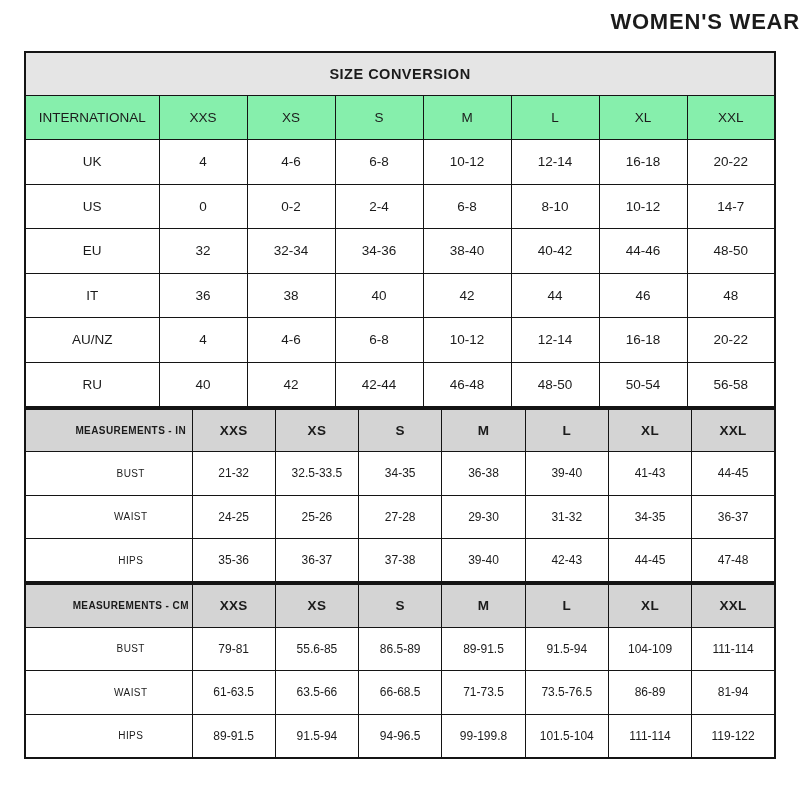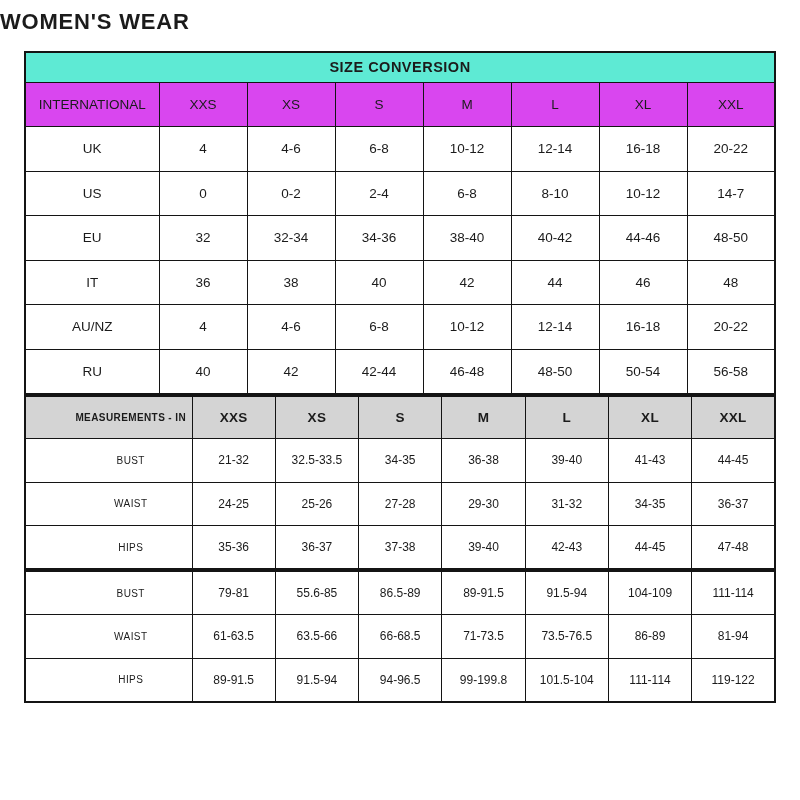--- a/index.html
+++ b/index.html
@@ -9,21 +9,21 @@
     font-family: "Liberation Sans", sans-serif;
     color: #1b1b1b;
   }
   .page {
     width: 800px;
     height: 800px;
     padding-top: 9px;
     background: #ffffff;
   }
   .title {
-    text-align: left;
+    text-align: right;
     font-size: 22px;
     font-weight: 700;
     letter-spacing: 0.8px;
     color: #1b1b1b;
     margin-bottom: 16px;
   }
   table.t {
     table-layout: fixed;
     width: 752px;
     margin: 0 auto;
@@ -38,27 +38,27 @@
     white-space: nowrap;
   }
   
   .t1 col.c0 { width: 134px; }
   .t2 col.c0, .t3 col.c0 { width: 167px; }
 
   
   .t1 { margin-bottom: 15px; }
   .t1 td { height: 44.5px; font-size: 13.5px; }
   .t1 .banner-row td {
-    height: 30px;
-    background: #5eead4;
+    height: 43px;
+    background: #e5e5e5;
     font-weight: 700;
     font-size: 14.5px;
     letter-spacing: 0.5px;
   }
-  .t1 .header-row td { background: #d946ef; font-weight: 400; }
+  .t1 .header-row td { background: #86efac; font-weight: 400; }
 
   
   .t2 { margin-bottom: 17px; }
   .t2 td, .t3 td { height: 43.5px; font-size: 12px; }
   .t2 .header-row td, .t3 .header-row td {
     background: #d4d4d4;
     font-weight: 700;
     font-size: 13.5px;
     height: 43px;
     letter-spacing: 0.3px;
@@ -201,20 +201,30 @@
         </tr>
       </tbody>
   </table>
 
   <table class="t t3">
     <colgroup>
         <col class="c0">
         <col class="c" span="7">
       </colgroup>
     <tbody>
+        <tr class="header-row">
+          <td class="row-label">MEASUREMENTS - CM</td>
+          <td>XXS</td>
+          <td>XS</td>
+          <td>S</td>
+          <td>M</td>
+          <td>L</td>
+          <td>XL</td>
+          <td>XXL</td>
+        </tr>
         <tr class="data-row">
           <td class="row-label">BUST</td>
           <td class="value-cell">79-81</td>
           <td class="value-cell">55.6-85</td>
           <td class="value-cell">86.5-89</td>
           <td class="value-cell">89-91.5</td>
           <td class="value-cell">91.5-94</td>
           <td class="value-cell">104-109</td>
           <td class="value-cell">111-114</td>
         </tr>

